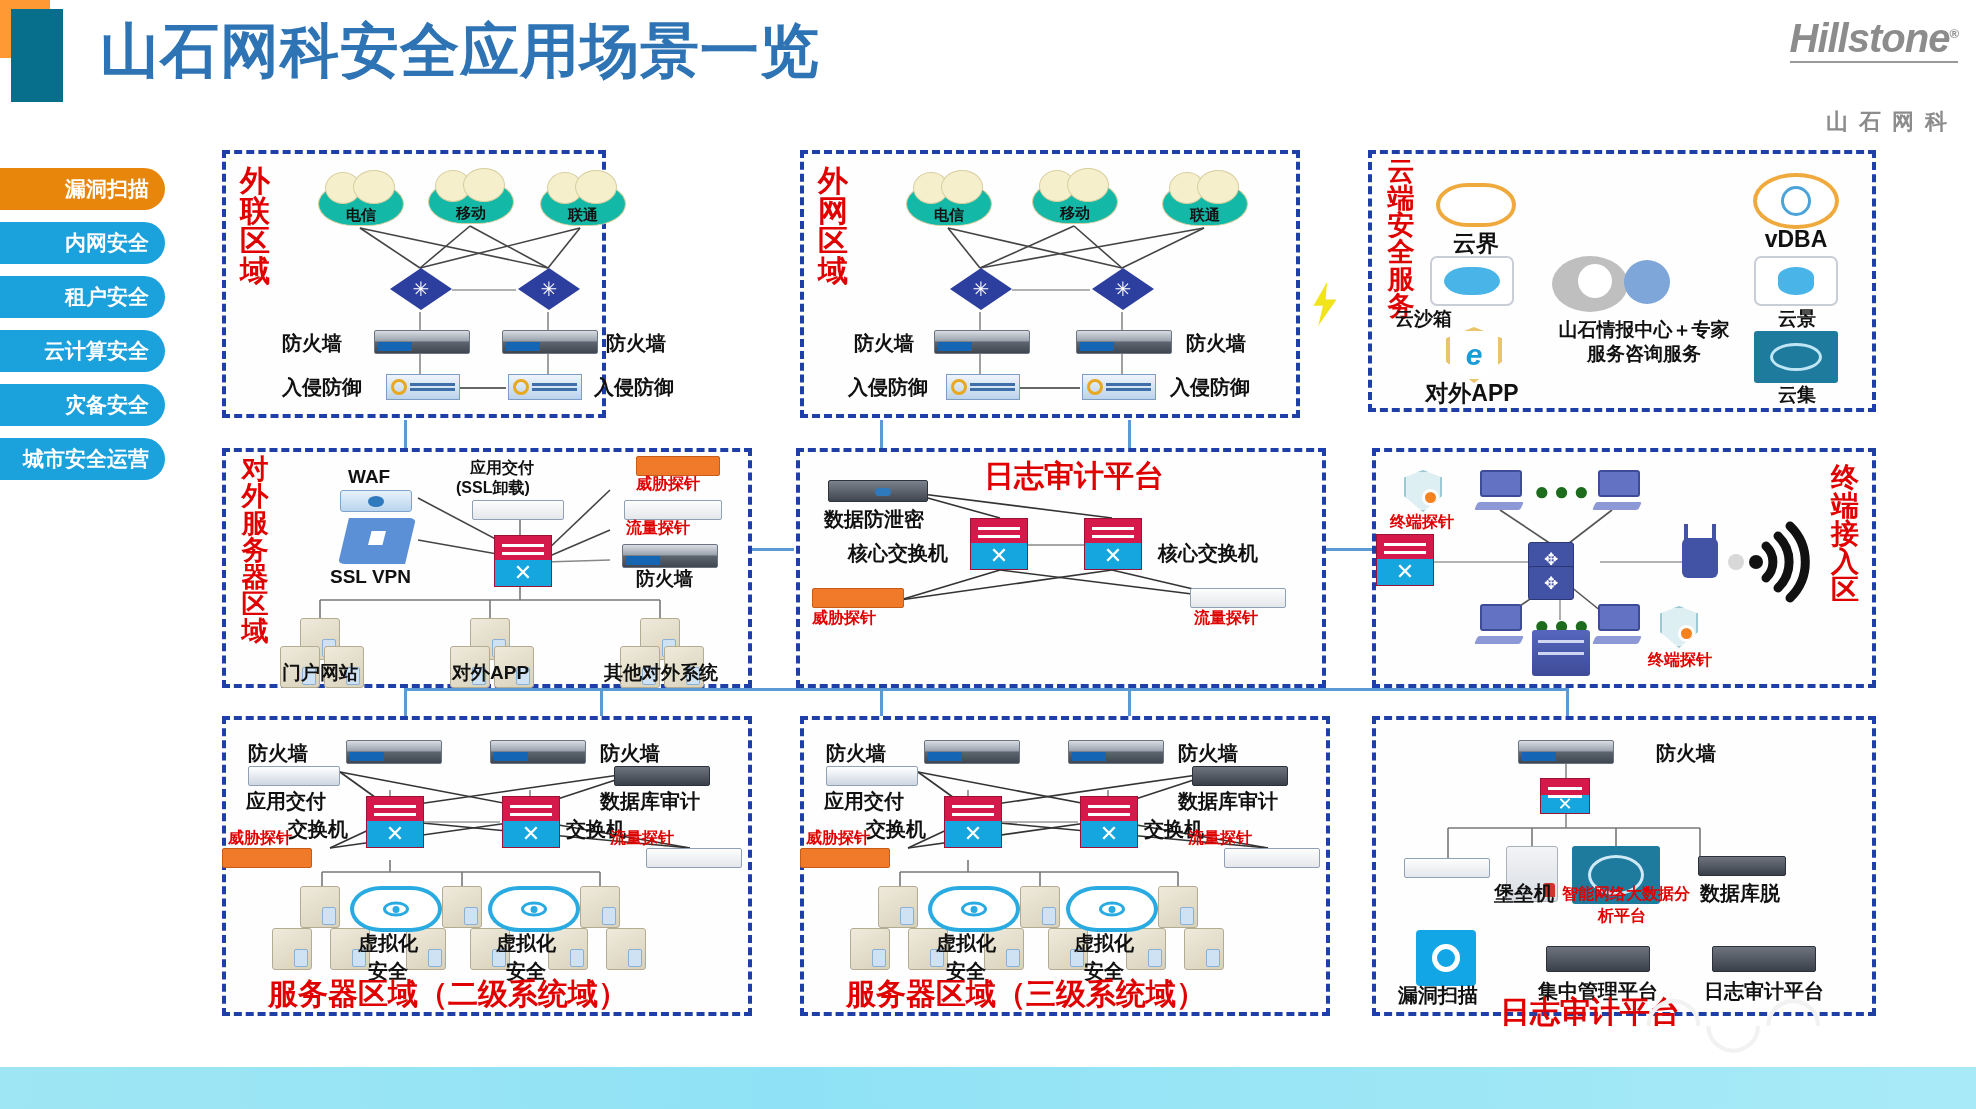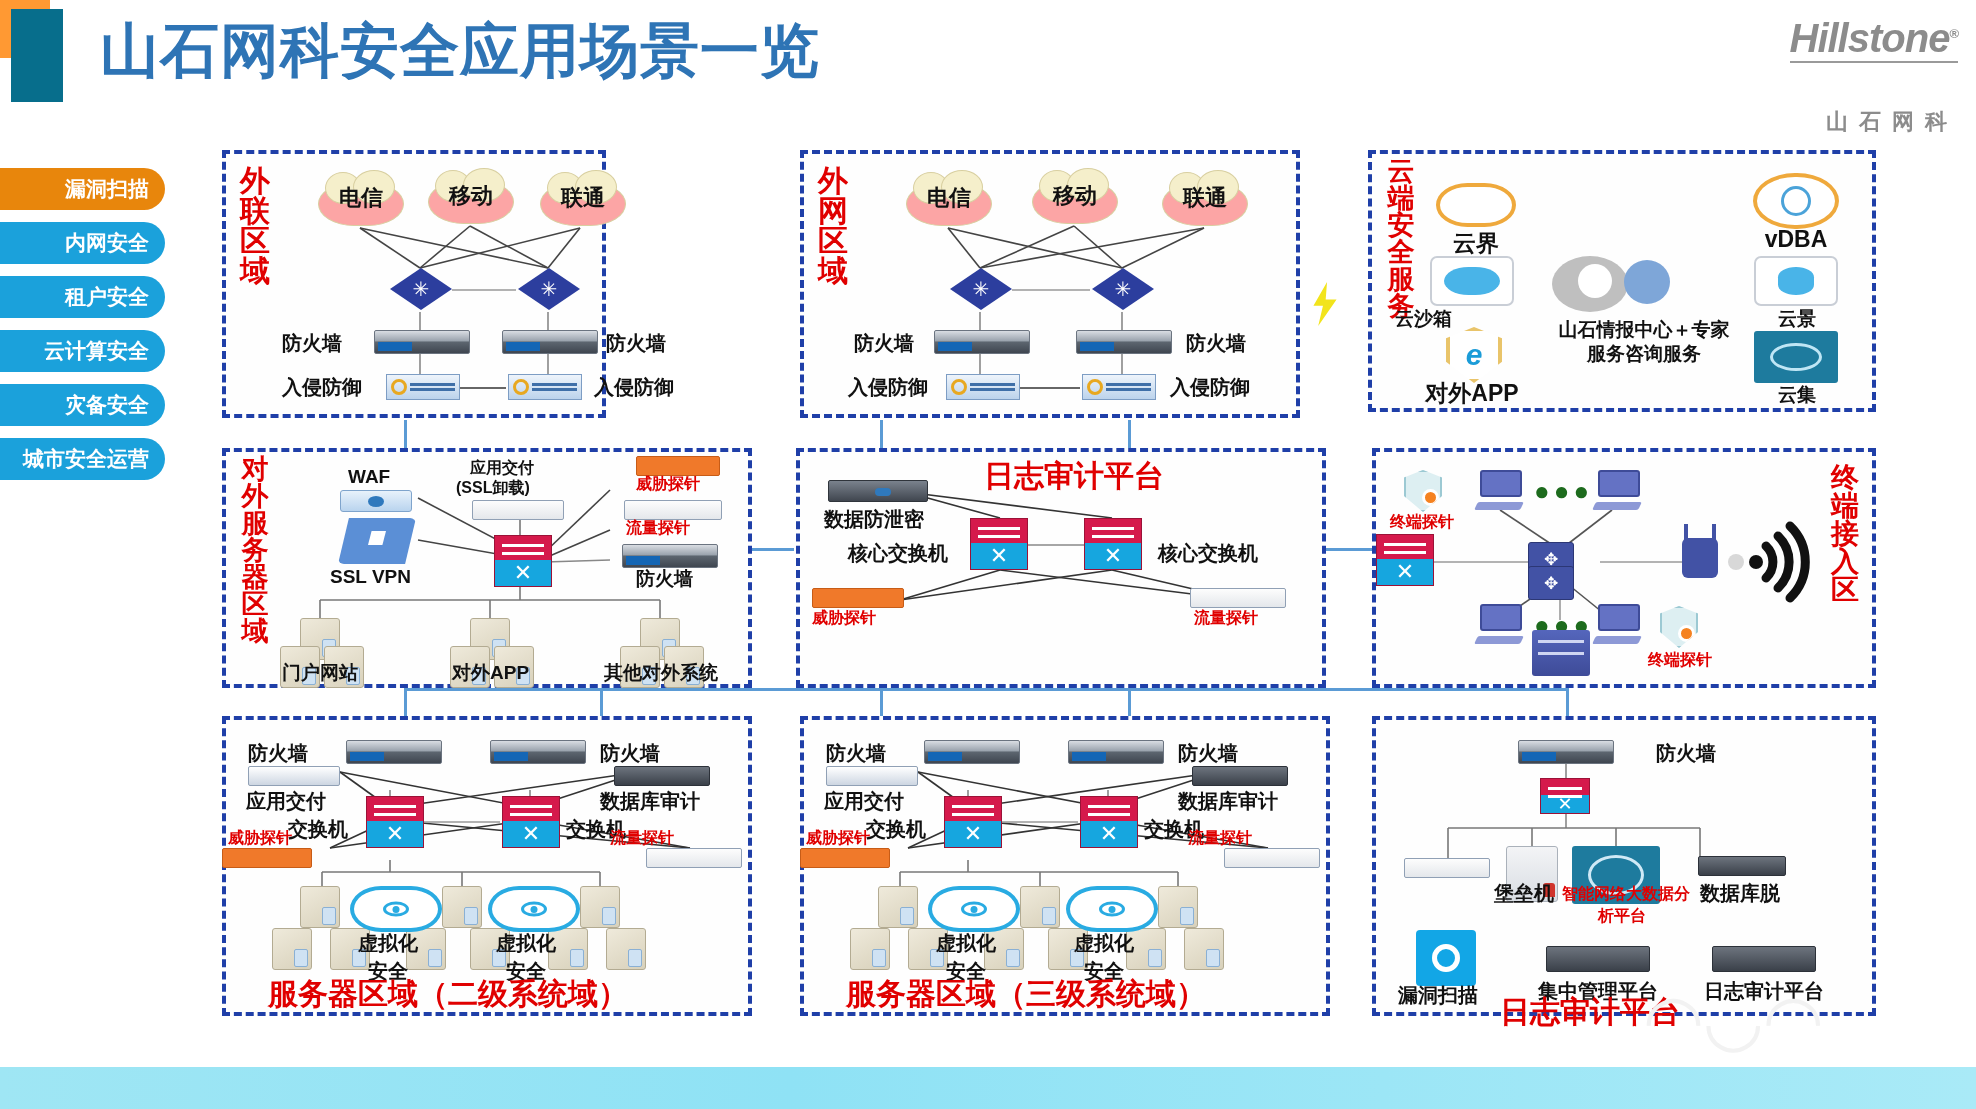--- a/index.html
+++ b/index.html
@@ -48,24 +48,24 @@
   }
   .zone-title-h {
     position:absolute; color:#E00000; font-weight:bold; font-size:30px; white-space:nowrap;
   }
   .lbl { position:absolute; font-size:20px; font-weight:bold; color:#111; white-space:nowrap; }
   .lbl-sm { position:absolute; font-size:16px; font-weight:bold; color:#111; white-space:nowrap; }
   .lbl-red { position:absolute; font-size:16px; font-weight:bold; color:#E00000; white-space:nowrap; }
 
   
   .cloud-isp {
-    position:absolute; width:86px; height:44px; background:#fca5a5;
+    position:absolute; width:86px; height:44px; background:#14b8a6;
     border-radius:50%/60%; border:1px solid #D8CFA0;
-    display:flex; align-items:flex-start; justify-content:center;
-    font-size:22px; font-weight:bold; color:#111;
+    display:flex; align-items:flex-end; justify-content:center;
+    font-size:15px; font-weight:bold; color:#111;
   }
   .cloud-isp:before, .cloud-isp:after {
     content:''; position:absolute; background:#F5EFCB; border:1px solid #D8CFA0; border-radius:50%;
   }
   .cloud-isp:before { width:34px; height:30px; left:6px; top:-11px; }
   .cloud-isp:after  { width:40px; height:32px; right:8px; top:-13px; }
   .cloud-isp span { position:relative; z-index:2; }
 
   .router {
     position:absolute; width:62px; height:42px; background:#2C3E9E;

